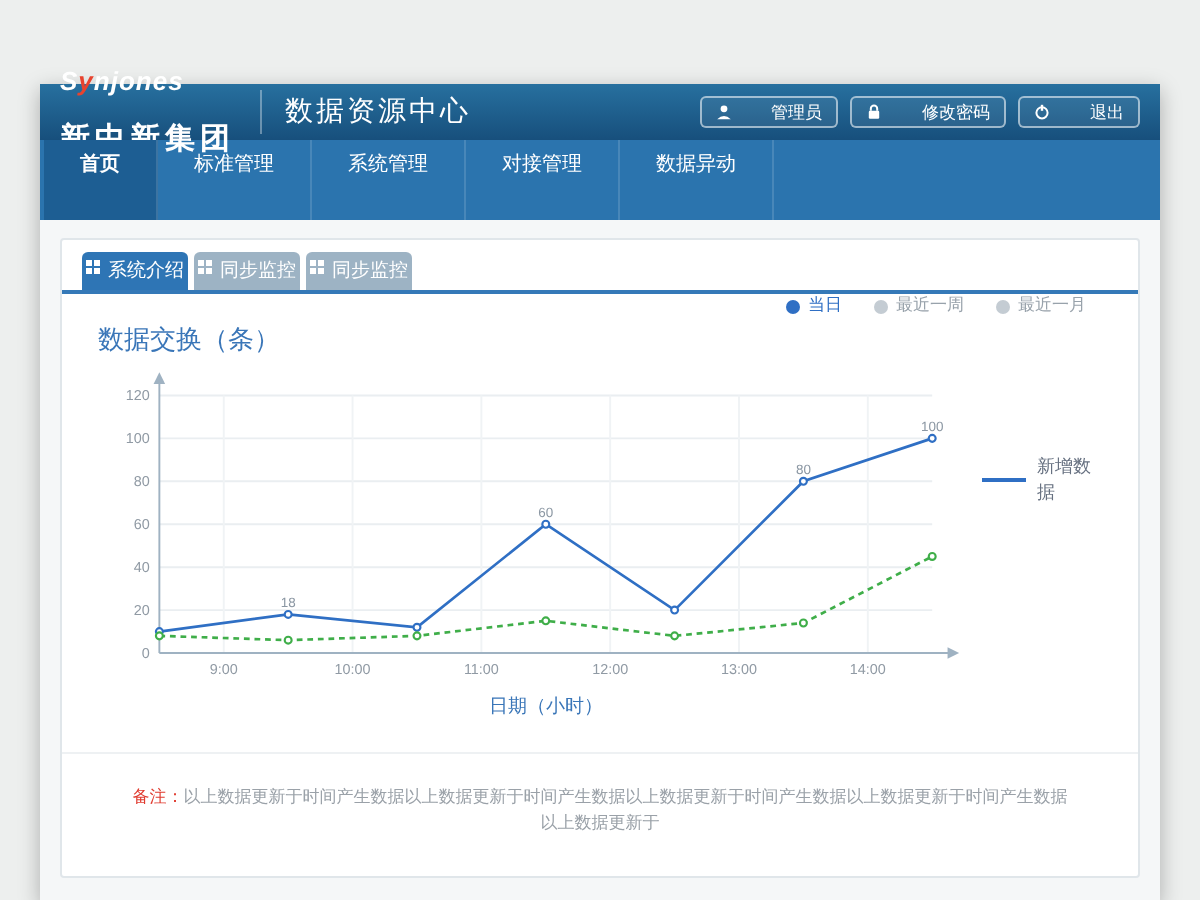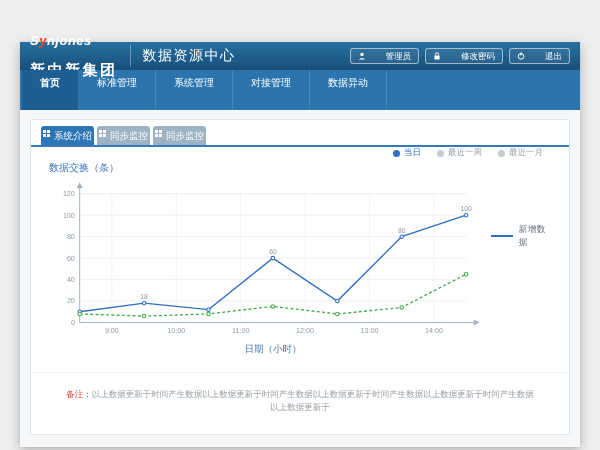--- a/index.html
+++ b/index.html
@@ -49,21 +49,21 @@
   .tab.active{background:#2e75b5}
   .tab.inactive{background:#9db3c4}
   .tab svg{display:block}
   
   .chart-area{padding:0 16px 0}
   .filters{display:flex;justify-content:flex-end;gap:16px;font-size:8.5px;color:#98a2ab;align-items:center;padding-right:10px}
   .filter{display:flex;gap:4px;align-items:center;cursor:pointer}
   .fdot{width:7px;height:7px;border-radius:50%;background:#c4ccd3}
   .filter.active .fdot{background:#2f6fc4}
   .filter.active{color:#2f6fc4}
-  .ylabel{color:#3a76b8;font-size:10px;margin:2px 0 2px 2px}
+  .ylabel{color:#3a76b8;font-size:13px;margin:2px 0 2px 2px}
   .chart-row{display:flex;align-items:flex-start}
   .series-legend{margin-left:10px;margin-top:46px;display:flex;flex-direction:row;gap:12px}
   .sl-item{display:flex;align-items:center;gap:6px;font-size:9px;color:#667080;cursor:default}
   .sl-sample{width:22px;height:0}
   .xlabel{width:452px;text-align:center;color:#3a76b8;font-size:9.5px;margin-top:-2px}
   
   .note{
     border-top:1px solid #eef1f3;margin-top:16px;padding:15px 34px 20px;
     font-size:8.5px;color:#9aa1a8;text-align:center;line-height:1.5;
   }

